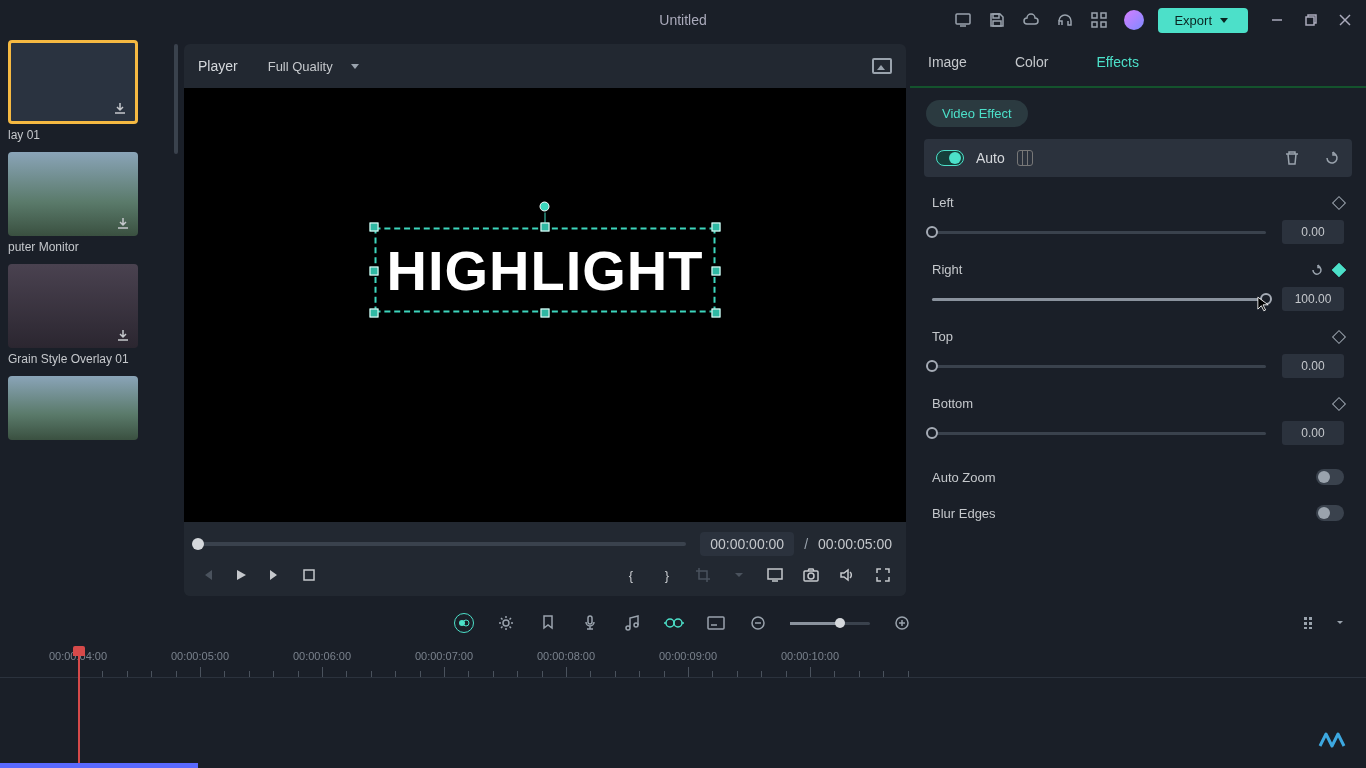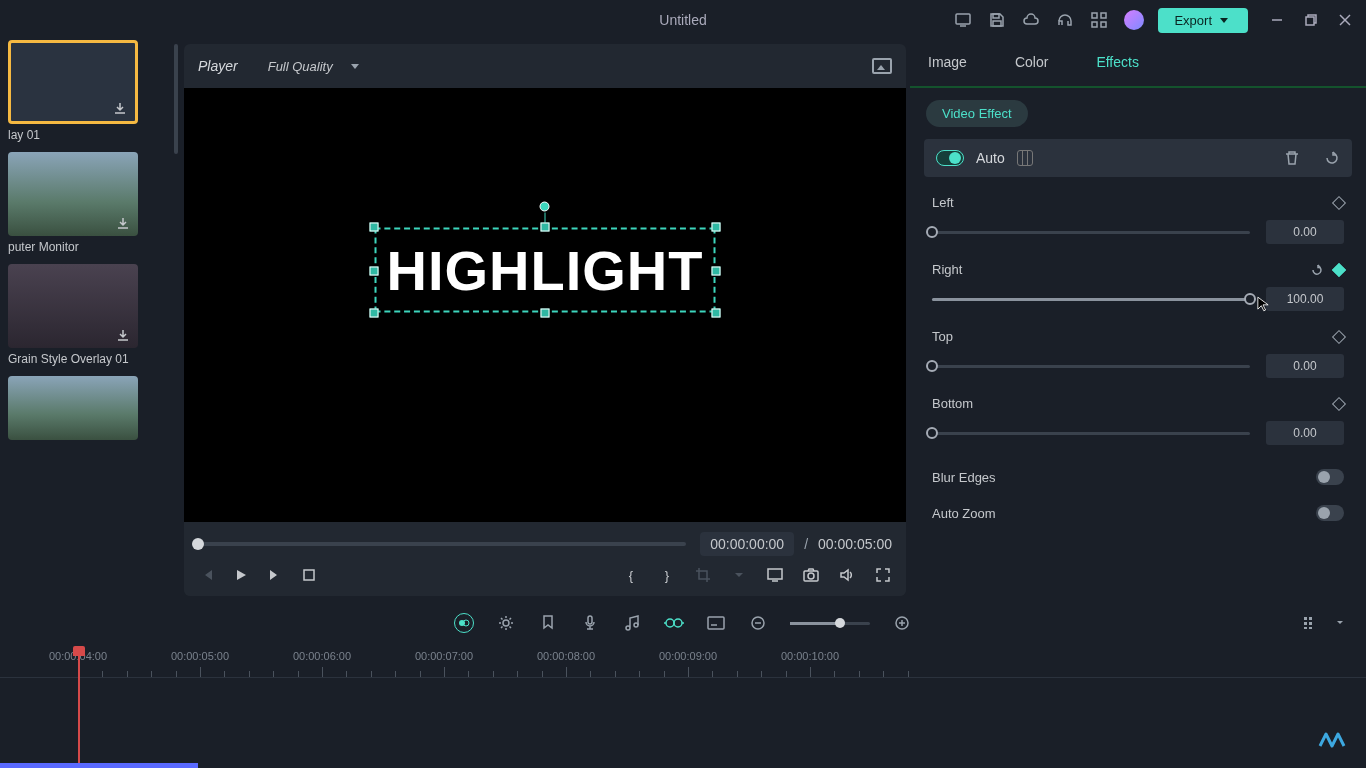--- a/index.html
+++ b/index.html
@@ -37,21 +37,21 @@
 .template-thumb.selected { border: 3px solid #f5b942; }
 .thumb-dl { position: absolute; right: 6px; bottom: 4px; width: 16px; height: 16px; color: #c5c8cc; }
 .template-caption { font-size: 12px; color: #c5c8cc; margin-top: 4px; }
 .thumb-photo { background: linear-gradient(180deg, #8aa4b8 0%, #5a7a6a 60%, #3a5040 100%); }
 .thumb-grain { background: linear-gradient(180deg, #4a4250, #2b2630); }
 .scroll-indicator { position: absolute; right: 2px; top: 4px; width: 4px; height: 110px; background: #3a424d; border-radius: 2px; }
 
 
 .player-panel { flex: 1; background: #222831; border-radius: 6px; margin: 4px; display: flex; flex-direction: column; overflow: hidden; }
 .player-header { height: 44px; display: flex; align-items: center; padding: 0 14px; justify-content: space-between; }
-.player-header-left { display: flex; align-items: center; gap: 30px; font-style: italic; }
+.player-header-left { display: flex; align-items: center; gap: 30px; }
 .player-header-label { font-size: 14px; color: #d5d8dc; }
 .quality-drop { font-size: 13px; color: #c5c8cc; display: flex; align-items: center; gap: 18px; cursor:pointer; }
 .quality-drop::after { content:''; width:0; height:0; border-left:4px solid transparent; border-right:4px solid transparent; border-top:5px solid #9aa3ad; }
 .header-image-icon { width: 20px; height: 16px; border: 2px solid #9aa3ad; border-radius: 2px; position: relative; cursor:pointer; }
 .header-image-icon::after { content:''; position:absolute; left:3px; bottom:2px; width:0; height:0; border-left:4px solid transparent; border-right:4px solid transparent; border-bottom:5px solid #9aa3ad; }
 
 .canvas-area { flex: 1; background: #000; position: relative; }
 .text-selection { position: absolute; left: 50%; top: 42%; transform: translate(-50%,-50%); }
 .sel-box { position: relative; padding: 10px 12px; }
 .sel-border { position: absolute; inset: 0; border: 2px dashed #3dd6bd; }
@@ -100,21 +100,21 @@
 .prop-label-row { display:flex; align-items:center; justify-content:space-between; margin-bottom:10px; }
 .prop-label { font-size: 13px; color: #c5c8cc; }
 .key-row { display:flex; align-items:center; gap:10px; }
 .keyframe-diamond { width:10px; height:10px; transform: rotate(45deg); border:1.5px solid #9aa3ad; cursor:pointer; }
 .keyframe-diamond.active { background:#4ce0c9; border-color:#4ce0c9; }
 .reset-icon-sm { width:14px; height:14px; color:#9aa3ad; cursor:pointer; }
 .prop-slider-row { display:flex; align-items:center; gap:16px; }
 .slider-track { flex:1; height:3px; background:#3a424d; border-radius:2px; position:relative; cursor:pointer; }
 .slider-fill { position:absolute; left:0; top:0; bottom:0; background:#8a929d; border-radius:2px; }
 .slider-thumb { position:absolute; top:50%; transform:translate(-50%,-50%); width:12px; height:12px; border-radius:50%; background:#1a1f28; border:2px solid #a5abb5; }
-.val-box { background:#2b323d; padding:5px 0; width:78px; text-align:center; border-radius:3px; font-size:12px; color:#c5c8cc; }
+.val-box { background:#2b323d; padding:5px 0; width:62px; text-align:center; border-radius:3px; font-size:12px; color:#c5c8cc; }
 .cursor-arrow { position:absolute; width:12px; height:16px; }
 
 .simple-prop-row { display:flex; align-items:center; justify-content:space-between; padding: 10px 22px; }
 
 
 .timeline-toolbar { height: 46px; background: #1a1f28; display:flex; align-items:center; justify-content:center; gap:22px; position:relative; }
 .tl-icon { width:20px; height:20px; display:flex; align-items:center; justify-content:center; color:#9aa3ad; cursor:pointer; }
 .tl-icon.accent { color:#4ce0c9; border:1.5px solid #4ce0c9; border-radius:50%; padding:2px; }
 .zoom-slider { width: 80px; height:3px; background:#3a424d; border-radius:2px; position:relative; cursor:pointer; }
 .zoom-slider-fill { position:absolute; left:0; width:62%; top:0; bottom:0; background:#8a929d; }
@@ -436,25 +436,25 @@
       </div>
       <div class="prop-slider-row">
         <div class="slider-track">
             <div class="slider-thumb" style="left:0%"></div>
           </div>
         <div class="val-box">0.00</div>
       </div>
     </div>
 
     <div class="simple-prop-row">
+      <div class="prop-label">Auto Zoom</div>
+      <div class="toggle-off"></div>
+    </div>
+    <div class="simple-prop-row">
       <div class="prop-label">Blur Edges</div>
-      <div class="toggle-off"></div>
-    </div>
-    <div class="simple-prop-row">
-      <div class="prop-label">Auto Zoom</div>
       <div class="toggle-off"></div>
     </div>
   </div>
 </div>
 
 <div class="timeline-toolbar">
   <div class="tl-icon accent">
       <svg width="12" height="12" viewBox="0 0 12 12" fill="currentColor">
         <circle cx="4" cy="6" r="3"></circle>
         <circle cx="8" cy="6" r="3" fill="none" stroke="currentColor"></circle>

